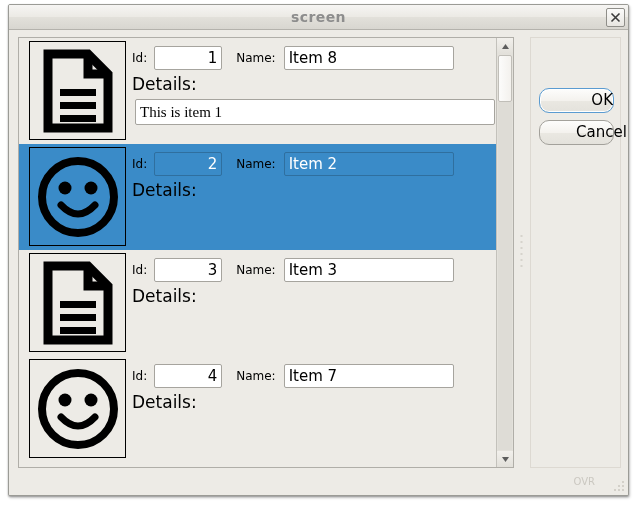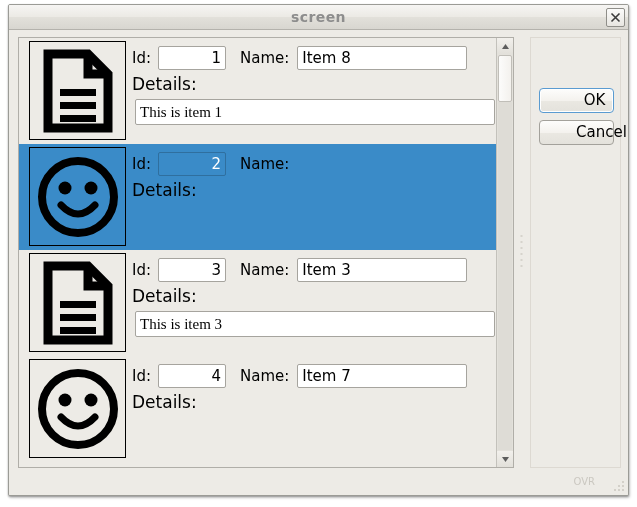--- a/index.html
+++ b/index.html
@@ -123,21 +123,21 @@
   }
 
   .row1 {
     position: absolute;
     left: 0; top: 8px;
     height: 24px;
     display: flex;
     align-items: center;
   }
   .lbl {
-    font-size: 15px;
+    font-size: 12px;
     color: #000000;
     white-space: nowrap;
     user-select: none;
   }
   .list-item.selected .lbl { color: #000000; }
 
   .field {
     background: #ffffff;
     border: 1px solid #a6a49e;
     box-sizing: border-box;
@@ -268,26 +268,26 @@
     border: 1px solid #ddd9d2;
     box-sizing: border-box;
   }
   .btn {
     position: absolute;
     left: 8px;
     width: 75px;
     height: 25px;
     background: linear-gradient(to bottom, #fdfdfc 0%, #f4f2ee 50%, #eae8e2 51%, #e4e2dc 100%);
     border: 1px solid #a3a19b;
-    border-radius: 4px;
+    border-radius: 10px;
     box-sizing: border-box;
     font-family: "DejaVu Sans", "Liberation Sans", sans-serif;
     font-size: 15px;
     color: #000000;
-    text-align: center;
+    text-align: right;
     line-height: 23px;
     cursor: pointer;
     user-select: none;
     padding-left: 36px;
   }
   .btn.ok {
     top: 50px;
     border: 1px solid #5a9bd1;
     box-shadow: inset 0 0 0 1px #ffffff;
   }
@@ -364,20 +364,21 @@
                 <circle cx="29" cy="33" r="6.5" fill="#000"></circle>
                 <circle cx="55" cy="33" r="6.5" fill="#000"></circle>
                 <path d="M25 50 Q42 68 59 50" fill="none" stroke="#000" stroke-width="7" stroke-linecap="round"></path>
               </svg>
             </div>
             <div class="item-fields">
               <div class="row1">
                 <span class="lbl">Id:</span>
                 <span class="field id">2</span>
                 <span class="lbl" style="margin-left:14px">Name:</span>
+                <span class="field name">Item 2</span>
               </div>
               <div class="row2">Details:</div>
             </div>
           </div>
           <div class="list-item">
             <div class="item-icon">
               <svg width="74" height="84" viewBox="0 0 74 84">
                 <path d="M7 5 L47 5 L67 25 L67 79 L7 79 Z" fill="none" stroke="#000" stroke-width="9" stroke-linejoin="miter"></path>
                 <path d="M47 5 L47 25 L67 25" fill="none" stroke="#000" stroke-width="9" stroke-linejoin="miter"></path>
                 <rect x="19" y="40" width="36" height="7" fill="#000"></rect>
@@ -386,23 +387,20 @@
               </svg>
             </div>
             <div class="item-fields">
               <div class="row1">
                 <span class="lbl">Id:</span>
                 <span class="field id">3</span>
                 <span class="lbl" style="margin-left:14px">Name:</span>
                 <span class="field name">Item 3</span>
               </div>
               <div class="row2">Details:</div>
-              <div class="row3">
-                <div class="field details">This is item 3</div>
-              </div>
             </div>
           </div>
           <div class="list-item">
             <div class="item-icon">
               <svg width="84" height="84" viewBox="0 0 84 84">
                 <circle cx="42" cy="42" r="36" fill="none" stroke="#000" stroke-width="8"></circle>
                 <circle cx="29" cy="33" r="6.5" fill="#000"></circle>
                 <circle cx="55" cy="33" r="6.5" fill="#000"></circle>
                 <path d="M25 50 Q42 68 59 50" fill="none" stroke="#000" stroke-width="7" stroke-linecap="round"></path>
               </svg>

